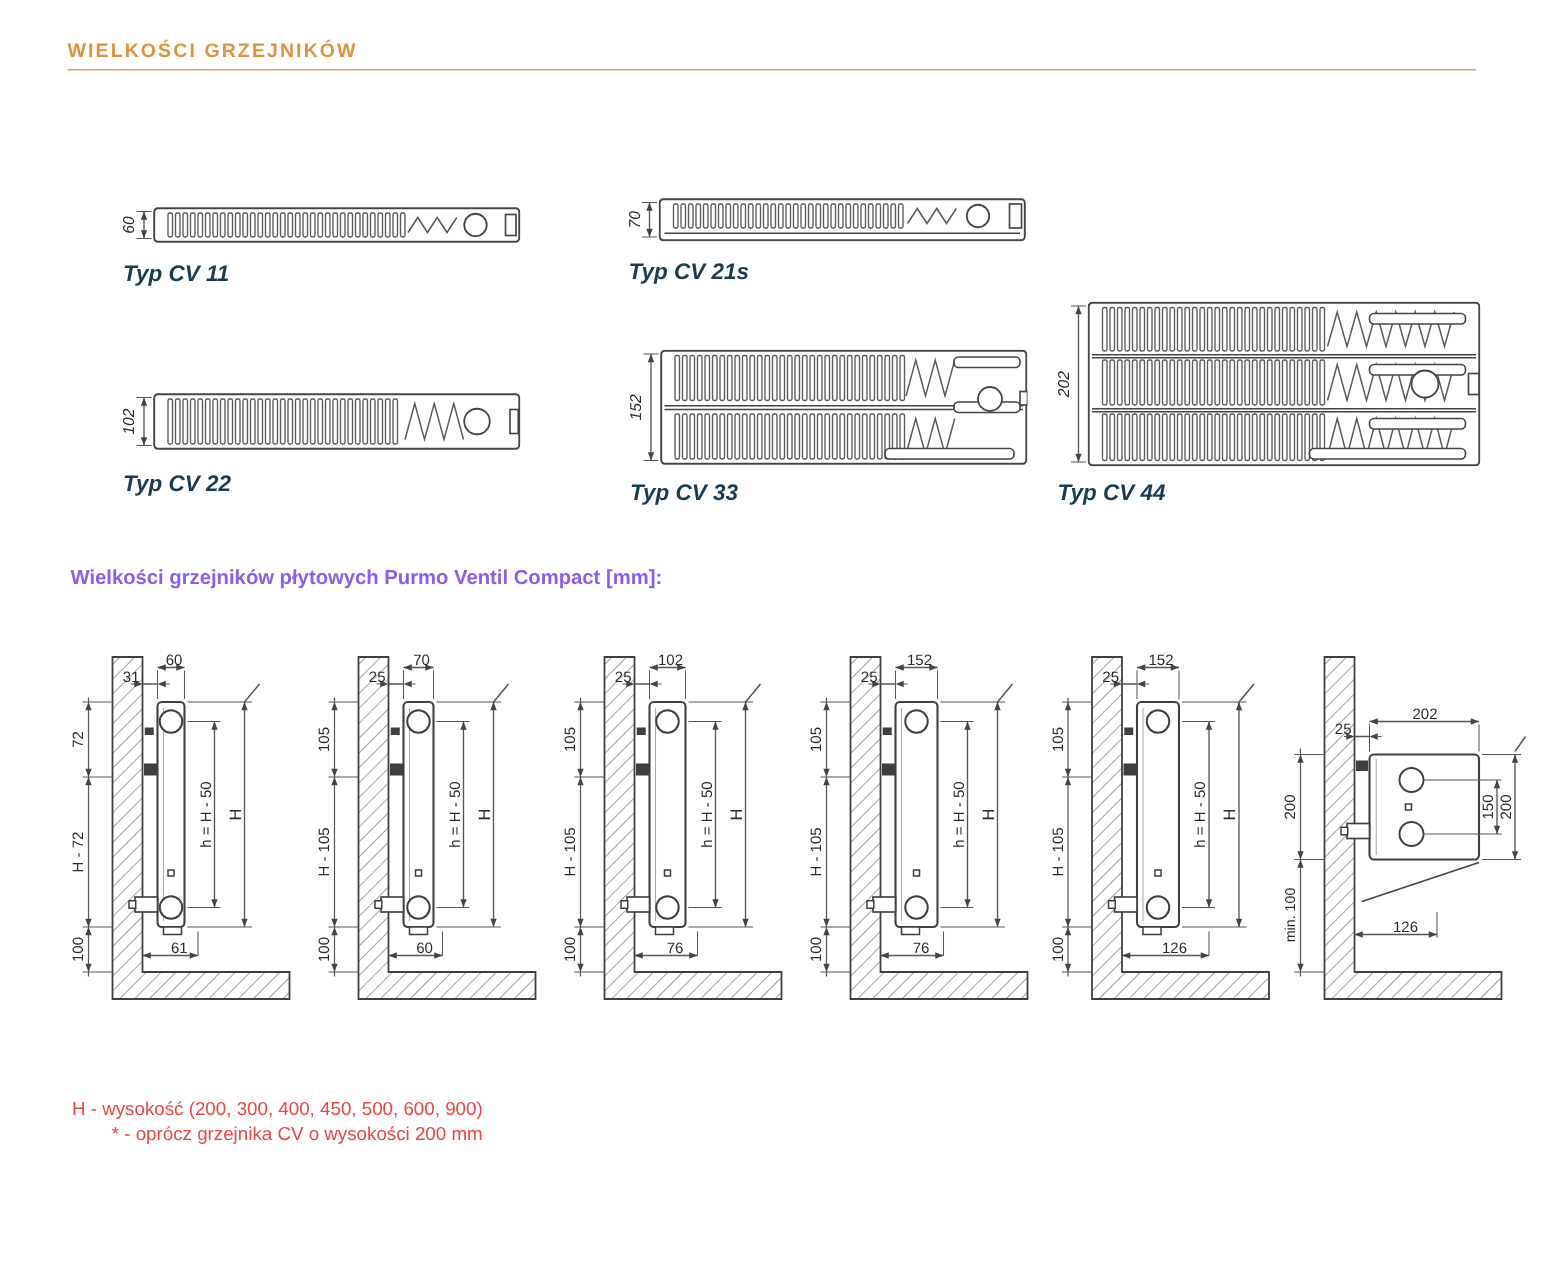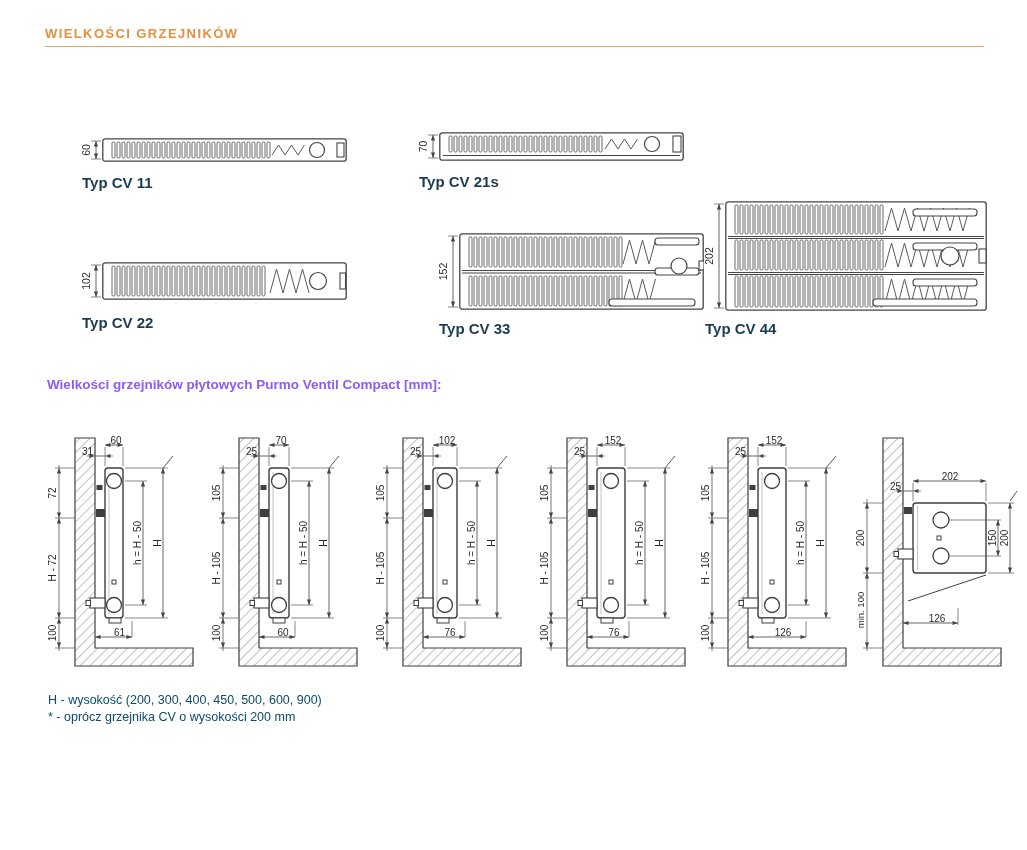--- a/index.html
+++ b/index.html
@@ -1,39 +1,39 @@
 <!DOCTYPE html>
 <html><head>
 <meta charset="utf-8">
 <style>
   html,body{margin:0;padding:0;background:#fff;}
   .canvas{position:relative;width:1027px;height:850px;background:#fff;overflow:hidden;
           font-family:"Liberation Sans",sans-serif;}
   .page-title{position:absolute;left:45px;top:26px;font-size:13px;font-weight:700;
               letter-spacing:1.4px;color:#E2923E;}
   .title-rule{position:absolute;left:45px;top:46px;width:939px;border-top:1.6px solid #E2A45C;}
-  .tv{position:absolute;}
+  .tv{position:absolute;font-style:italic;}
   .tv svg{position:absolute;top:0;}
   .tv .tvdim{left:0;}
   .tv .tvdraw{left:22px;}
   .tv-label{position:absolute;left:2px;font-size:15px;font-weight:700;color:#1B3C50;white-space:nowrap;}
   #tv0{left:80px;top:138px;width:290px;height:70px}
   #tv1{left:417px;top:132px;width:290px;height:70px}
   #tv2{left:80px;top:262px;width:290px;height:80px}
-  #tv3{left:437px;top:233px;width:290px;height:115px}
+  #tv3{left:418px;top:233px;width:290px;height:115px}
   #tv4{left:703px;top:201px;width:300px;height:150px}
   #tv0 .tv-label{top:36px}
   #tv1 .tv-label{top:41px}
   #tv2 .tv-label{top:52px}
   #tv3 .tv-label{top:87px}
   #tv4 .tv-label{top:119px}
   .section-heading{position:absolute;left:47px;top:377px;font-size:13.5px;font-weight:700;color:#8b5cf6;}
   .xsec{position:absolute;top:423px;width:165px;height:250px;}
   #xs0{left:45px}#xs1{left:209px}#xs2{left:373px}#xs3{left:537px}#xs4{left:698px}#xs5{left:853px}
-  .legend{position:absolute;left:48px;top:692px;color:#0c4a6e;font-size:12.5px;line-height:17px;}
+  .legend{position:absolute;left:48px;top:731px;color:#ef4444;font-size:12.5px;line-height:17px;text-align:right;}
   .legend-line{white-space:nowrap;}
 </style>
 </head>
 <body>
 
 <div class="canvas">
   <div class="page-title">WIELKOŚCI GRZEJNIKÓW</div>
   <div class="title-rule"></div>
 
   <div class="tv" id="tv0">

